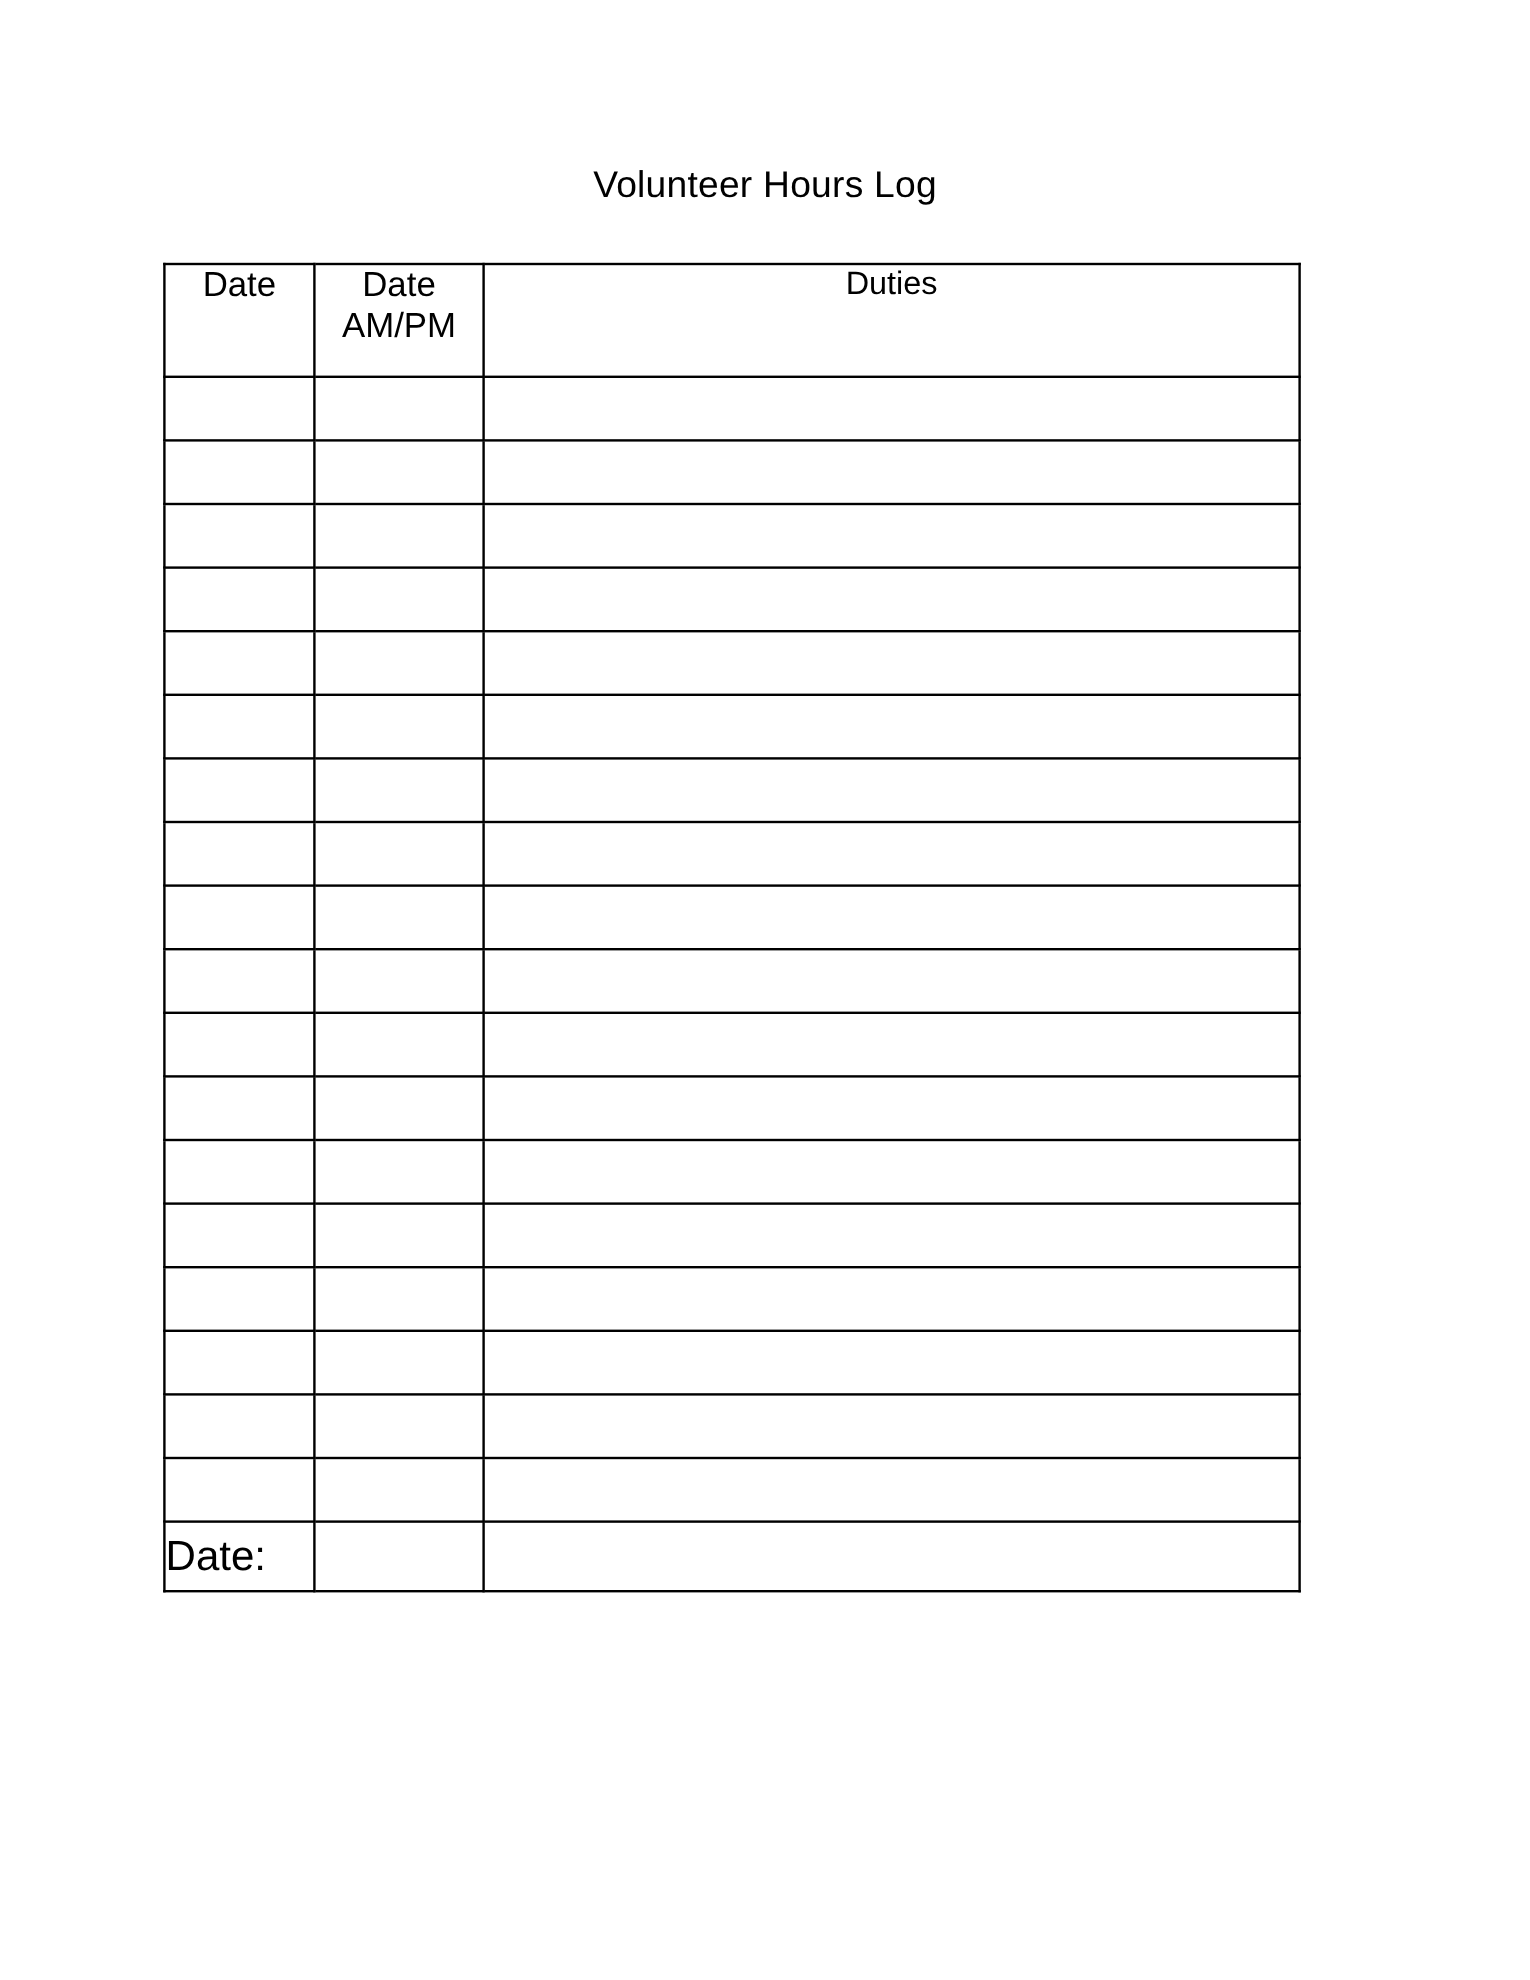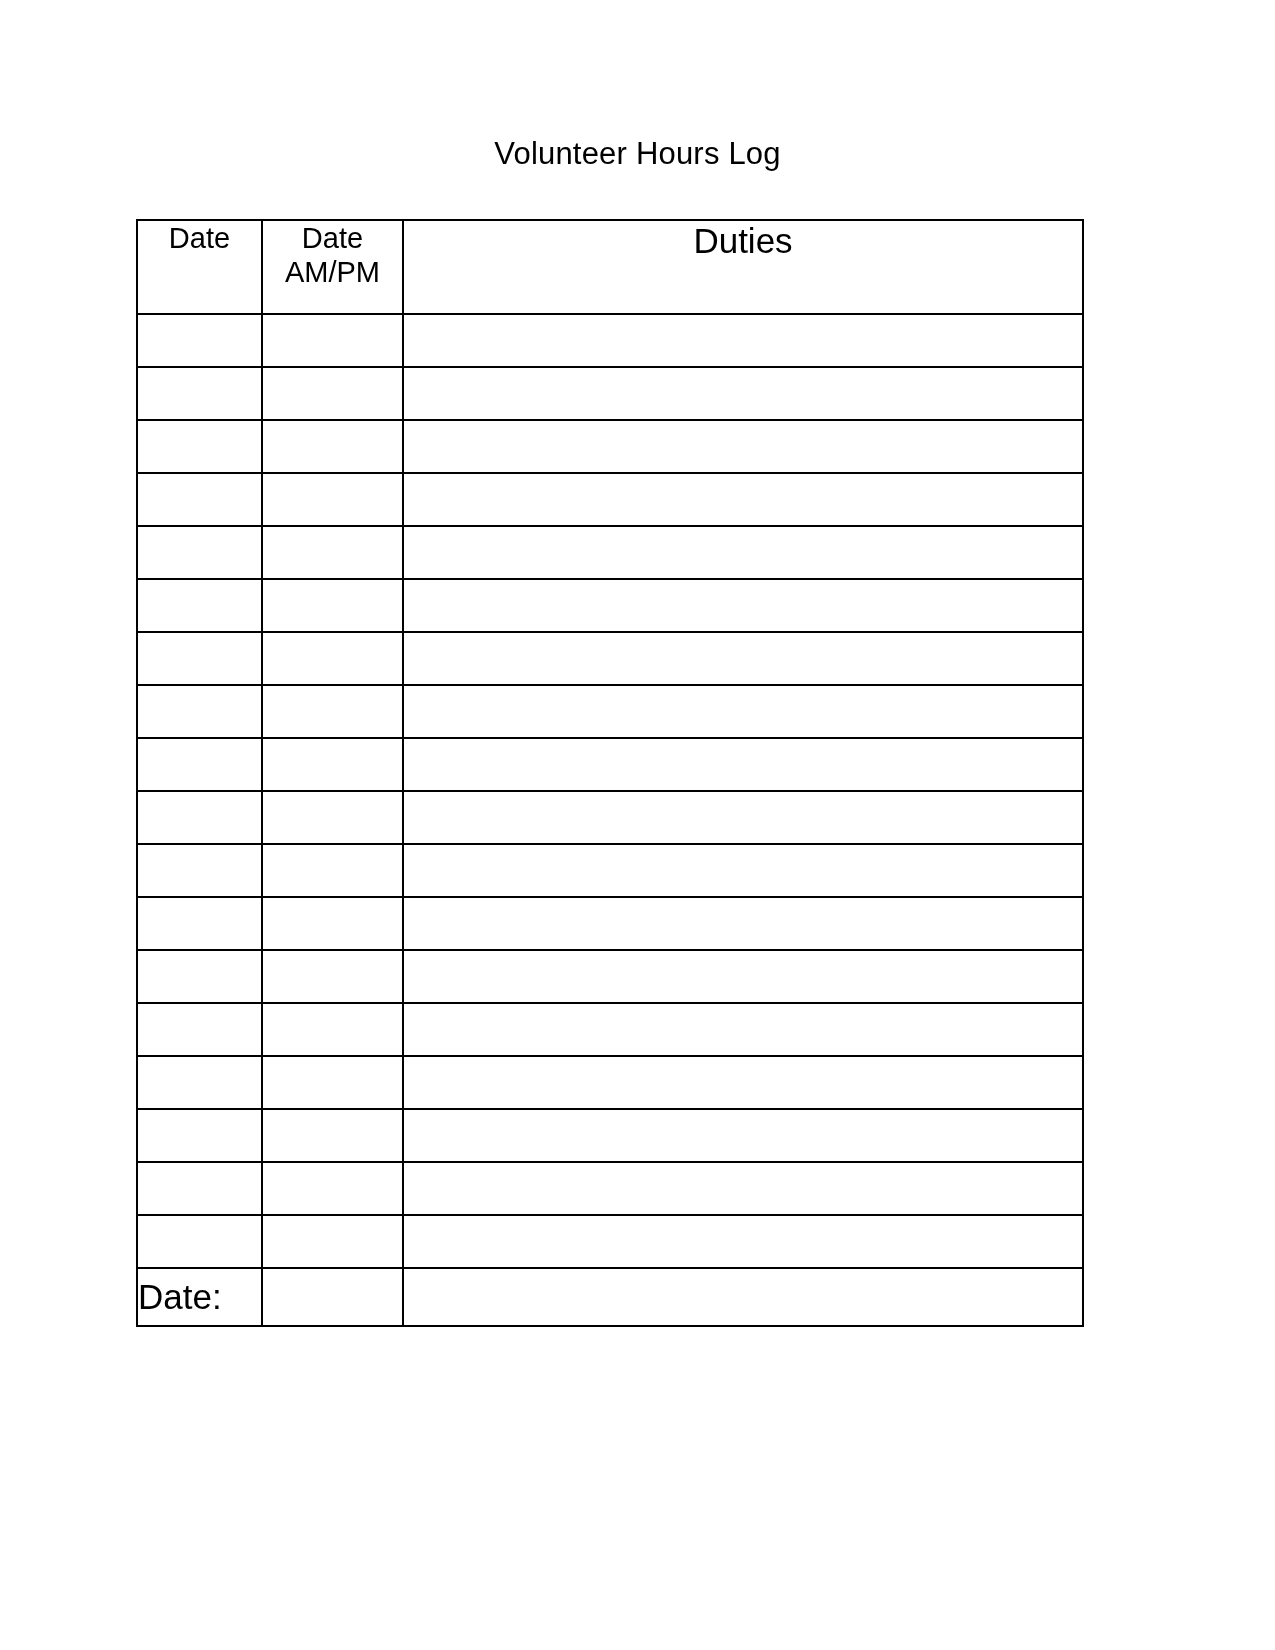--- a/index.html
+++ b/index.html
@@ -56,21 +56,21 @@
     font-weight: normal;
     height: 92px;
     line-height: 1.18;
     padding-top: 6px;
     border-radius: 27px;
   }
   .hdr-cell .l2 { display: block; }
   .hdr-duties {
     text-align: center;
     vertical-align: top;
-    font-size: 35px;
+    font-size: 27px;
     font-weight: normal;
     padding-top: 6px;
   }
   .row-cell {
     height: 51px;
   }
   .total-cell {
     height: 56px;
     font-size: 35px;
     text-align: left;

